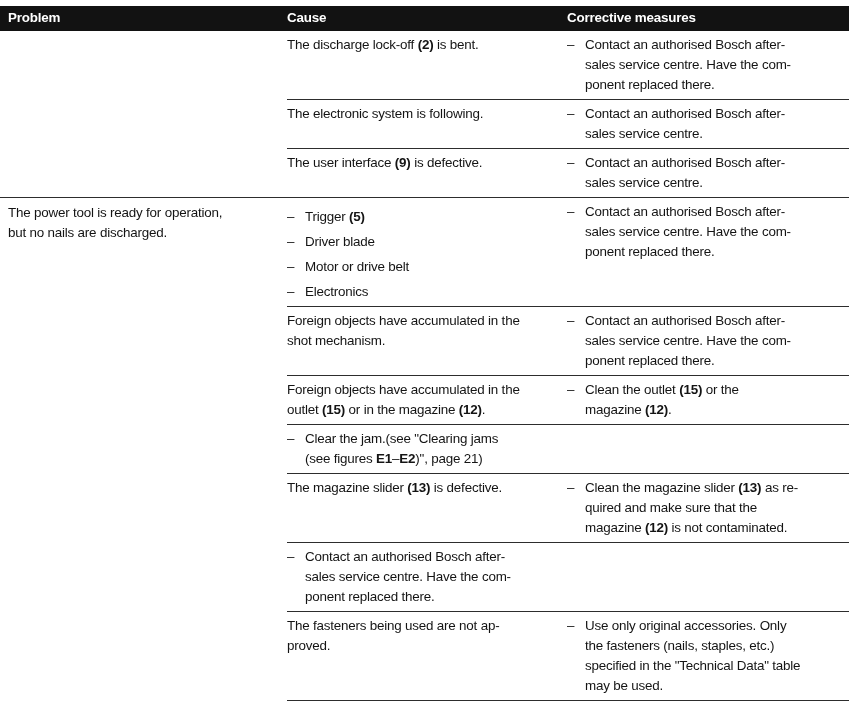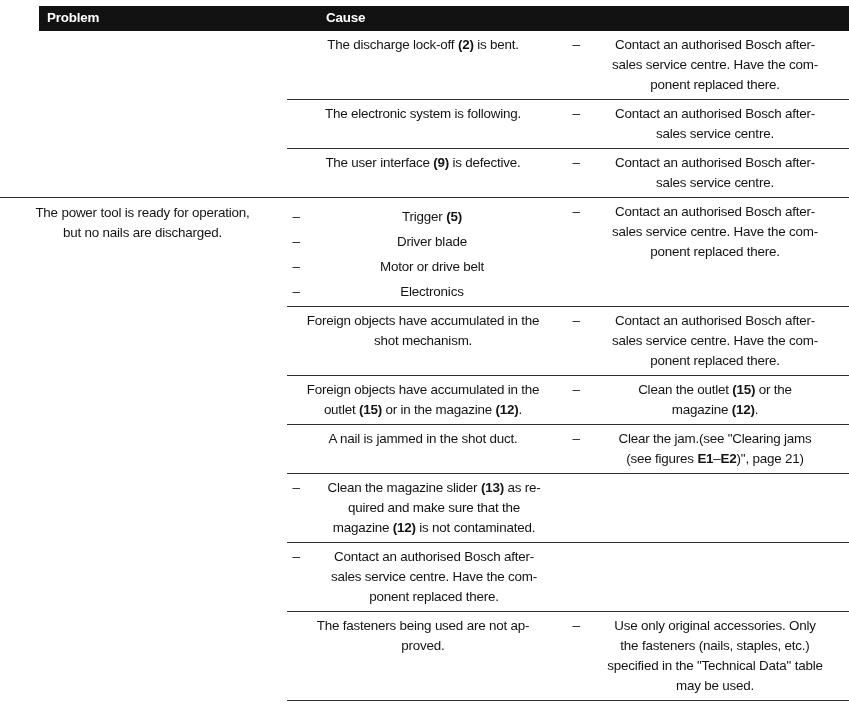--- a/index.html
+++ b/index.html
@@ -18,28 +18,26 @@
   }
   b { font-weight: bold; }
 
   .thead {
     display: grid;
     grid-template-columns: 287px 280px 1fr;
     background: #121212;
     color: #ffffff;
     font-weight: bold;
     padding: 2px 0 3px 0;
-    margin-left: 39px;
   }
   .thead .th-first { padding-left: 8px; }
 
   .group {
     display: grid;
     grid-template-columns: 287px 1fr;
-    text-align: center;
   }
   .group.bordered { border-top: 1px solid #2d2d2d; }
   .group:last-child .rows { border-bottom: 1px solid #2d2d2d; }
 
   .problem-cell { padding: 5px 10px 4px 8px; }
 
   .row {
     display: grid;
     grid-template-columns: 280px 1fr;
   }
@@ -54,20 +52,21 @@
   .mtext, .ctext { flex: 1 1 auto; }
 </style>
 </head>
 <body>
 
 <div class="page">
 
   <div class="thead">
     <div class="th th-first">Problem</div>
     <div class="th">Cause</div>
+    <div class="th">Corrective measures</div>
   </div>
 
   <div class="group">
     <div class="problem-cell"></div>
     <div class="rows">
 
       <div class="row">
         <div class="cause-cell">The discharge lock-off <b>(2)</b> is bent.</div>
         <div class="measures-cell">
           <div class="measure-item">
@@ -145,30 +144,30 @@
         <div class="cause-cell">Foreign objects have accumulated in the<br>outlet <b>(15)</b> or in the magazine <b>(12)</b>.</div>
         <div class="measures-cell">
           <div class="measure-item">
             <span class="dash">–</span>
             <span class="mtext">Clean the outlet <b>(15)</b> or the<br>magazine <b>(12)</b>.</span>
           </div>
         </div>
       </div>
 
       <div class="row">
-        <div class="cause-cell">A nail is jammed in the shot duct.</div>
         <div class="measures-cell">
           <div class="measure-item">
             <span class="dash">–</span>
             <span class="mtext">Clear the jam.(see "Clearing jams<br>(see figures <b>E1</b>–<b>E2</b>)", page 21)</span>
           </div>
         </div>
       </div>
 
       <div class="row">
+        <div class="cause-cell">The magazine slider <b>(13)</b> is defective.</div>
         <div class="measures-cell">
           <div class="measure-item">
             <span class="dash">–</span>
             <span class="mtext">Clean the magazine slider <b>(13)</b> as re-<br>quired and make sure that the<br>magazine <b>(12)</b> is not contaminated.</span>
           </div>
         </div>
       </div>
 
       <div class="row">
         <div class="measures-cell">

